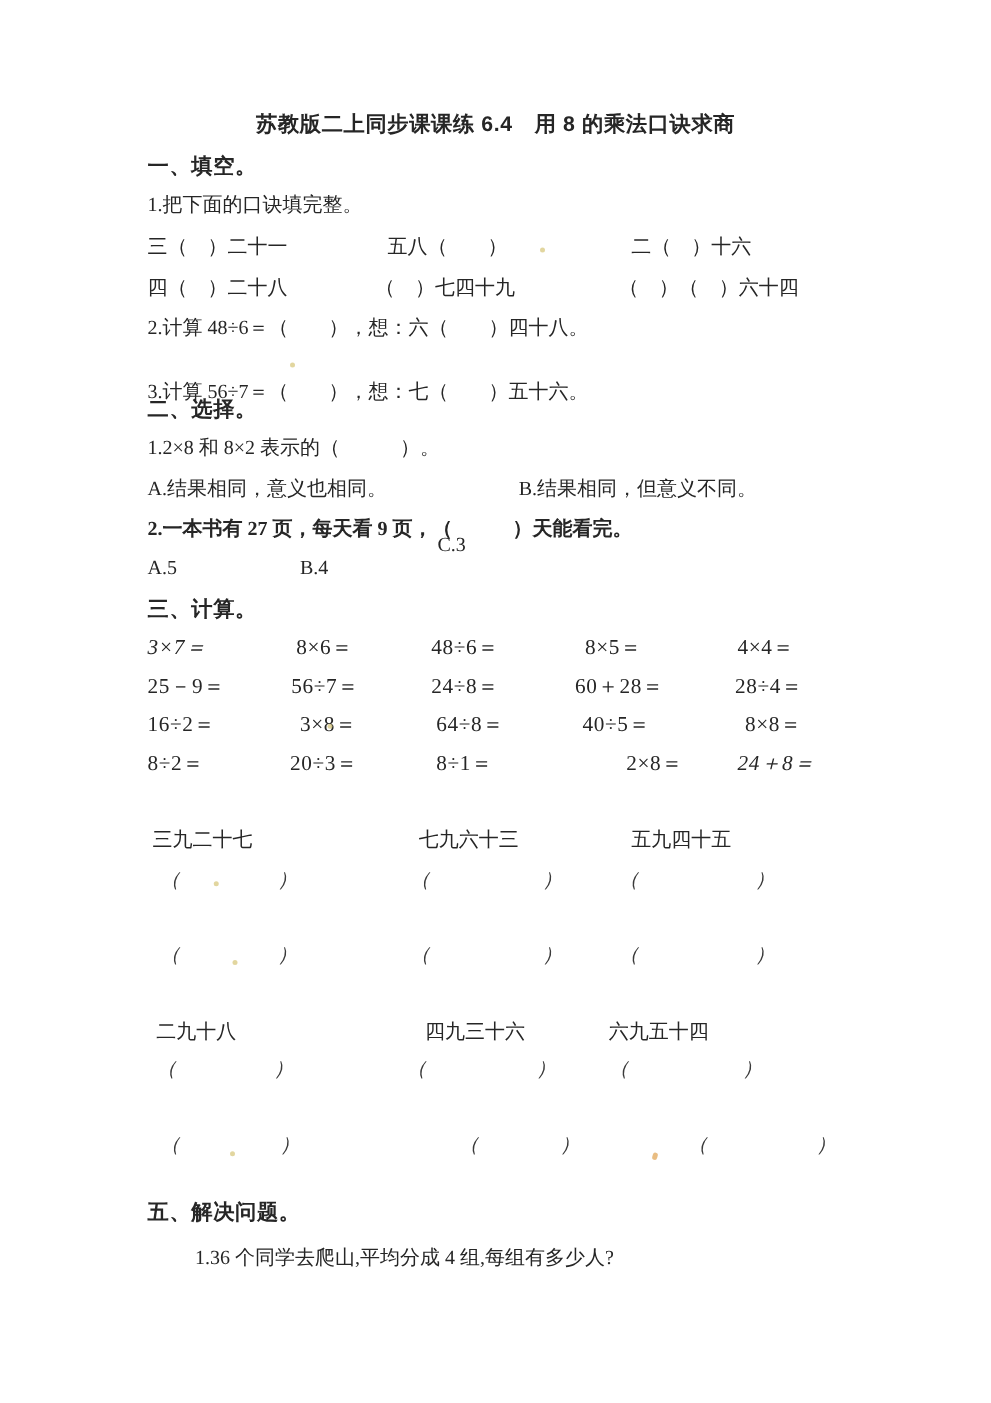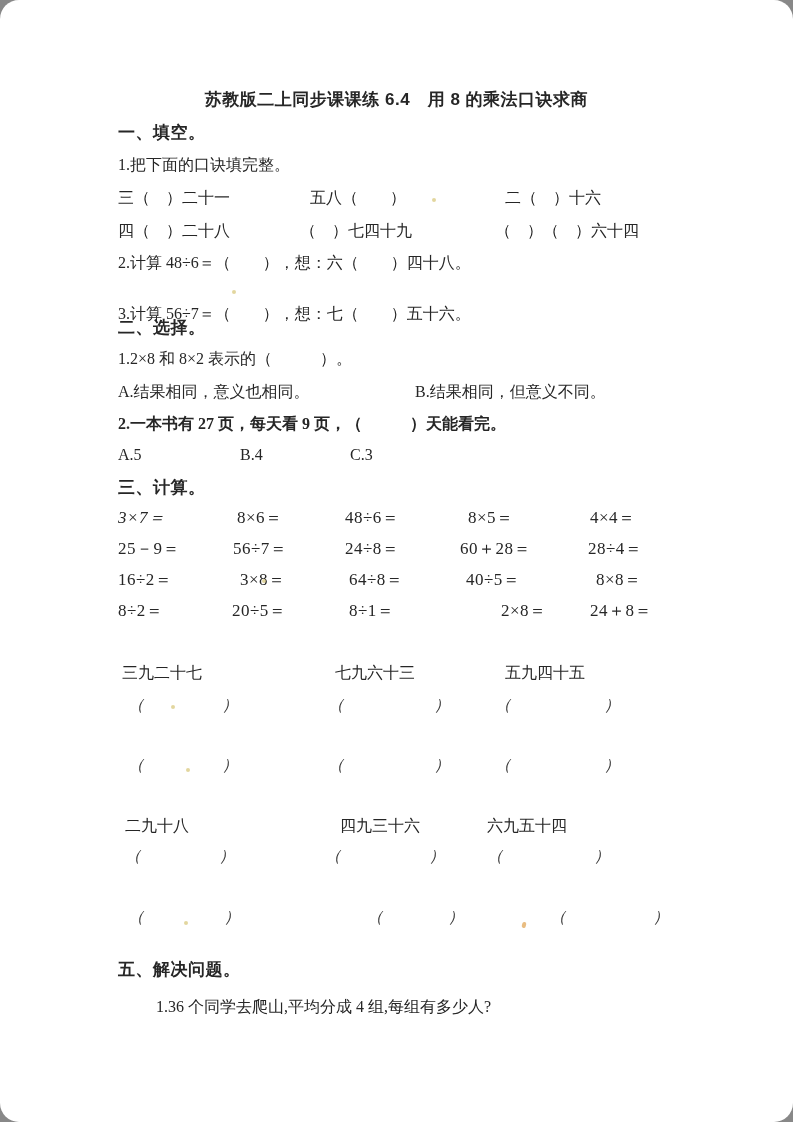--- a/index.html
+++ b/index.html
@@ -5,21 +5,20 @@
   html,body { margin:0; padding:0; background:#888; }
   .page {
     position:relative;
     width:793px; height:1122px;
     margin:0 auto;
     background:#ffffff;
     font-family:"Liberation Serif","DejaVu Serif",serif;
     color:#262626;
     font-size:16px;
     overflow:hidden;
-    border-radius:19px;
   }
   .line { position:absolute; white-space:pre; line-height:1; }
   .heading {
     font-family:"Liberation Sans","DejaVu Sans",sans-serif;
     font-weight:bold;
     font-size:17px;
     letter-spacing:0.5px;
   }
   .title {
     left:0; width:793px; text-align:center;
@@ -63,21 +62,21 @@
   <div class="line" style="top:255px; left:118px;">2.计算 48÷6＝（　　），想：六（　　）四十八。</div>
   <div class="line" style="top:286px; left:118px;margin-top:20px;">3.计算 56÷7＝（　　），想：七（　　）五十六。</div>
 
   <div class="line heading" style="top:319px; left:118px;">二、选择。</div>
   <div class="line" style="top:351px; left:118px;">1.2×8 和 8×2 表示的（　　　）。</div>
   <div class="line" style="top:384px; left:118px;">A.结果相同，意义也相同。</div>
   <div class="line" style="top:384px; left:415px;">B.结果相同，但意义不同。</div>
   <div class="line" style="top:416px; left:118px;font-weight:bold;">2.一本书有 27 页，每天看 9 页，（　　　）天能看完。</div>
   <div class="line" style="top:447px; left:118px;">A.5</div>
   <div class="line" style="top:447px; left:240px;">B.4</div>
-  <div class="line" style="top:447px; left:350px;">C.3</div>
+  <div class="line" style="top:429px; left:350px;">C.3</div>
 
   <div class="line heading" style="top:479px; left:118px;">三、计算。</div>
 
   <div class="line calc" style="top:509px; left:118px;font-style:italic;">3×7＝</div>
   <div class="line calc" style="top:509px; left:237px;">8×6＝</div>
   <div class="line calc" style="top:509px; left:345px;">48÷6＝</div>
   <div class="line calc" style="top:509px; left:468px;">8×5＝</div>
   <div class="line calc" style="top:509px; left:590px;">4×4＝</div>
 
   <div class="line calc" style="top:540px; left:118px;">25－9＝</div>
@@ -86,24 +85,24 @@
   <div class="line calc" style="top:540px; left:460px;">60＋28＝</div>
   <div class="line calc" style="top:540px; left:588px;">28÷4＝</div>
 
   <div class="line calc" style="top:571px; left:118px;">16÷2＝</div>
   <div class="line calc" style="top:571px; left:240px;">3×8＝</div>
   <div class="line calc" style="top:571px; left:349px;">64÷8＝</div>
   <div class="line calc" style="top:571px; left:466px;">40÷5＝</div>
   <div class="line calc" style="top:571px; left:596px;">8×8＝</div>
 
   <div class="line calc" style="top:602px; left:118px;">8÷2＝</div>
-  <div class="line calc" style="top:602px; left:232px;">20÷5＝</div>
+  <div class="line calc" style="top:602px; left:232px;">20÷3＝</div>
   <div class="line calc" style="top:602px; left:349px;">8÷1＝</div>
   <div class="line calc" style="top:602px; left:466px;margin-left:35px;">2×8＝</div>
-  <div class="line calc" style="top:602px; left:590px;">24＋8＝</div>
+  <div class="line calc" style="top:602px; left:590px;font-style:italic;">24＋8＝</div>
 
 
   <div class="line" style="top:665px; left:122px;">三九二十七</div>
   <div class="line" style="top:665px; left:335px;">七九六十三</div>
   <div class="line" style="top:665px; left:505px;">五九四十五</div>
 
   <span class="pp" style="top:697px; left:128px; width:110px;">
       <i>（</i>
       <i>）</i>
     </span>

